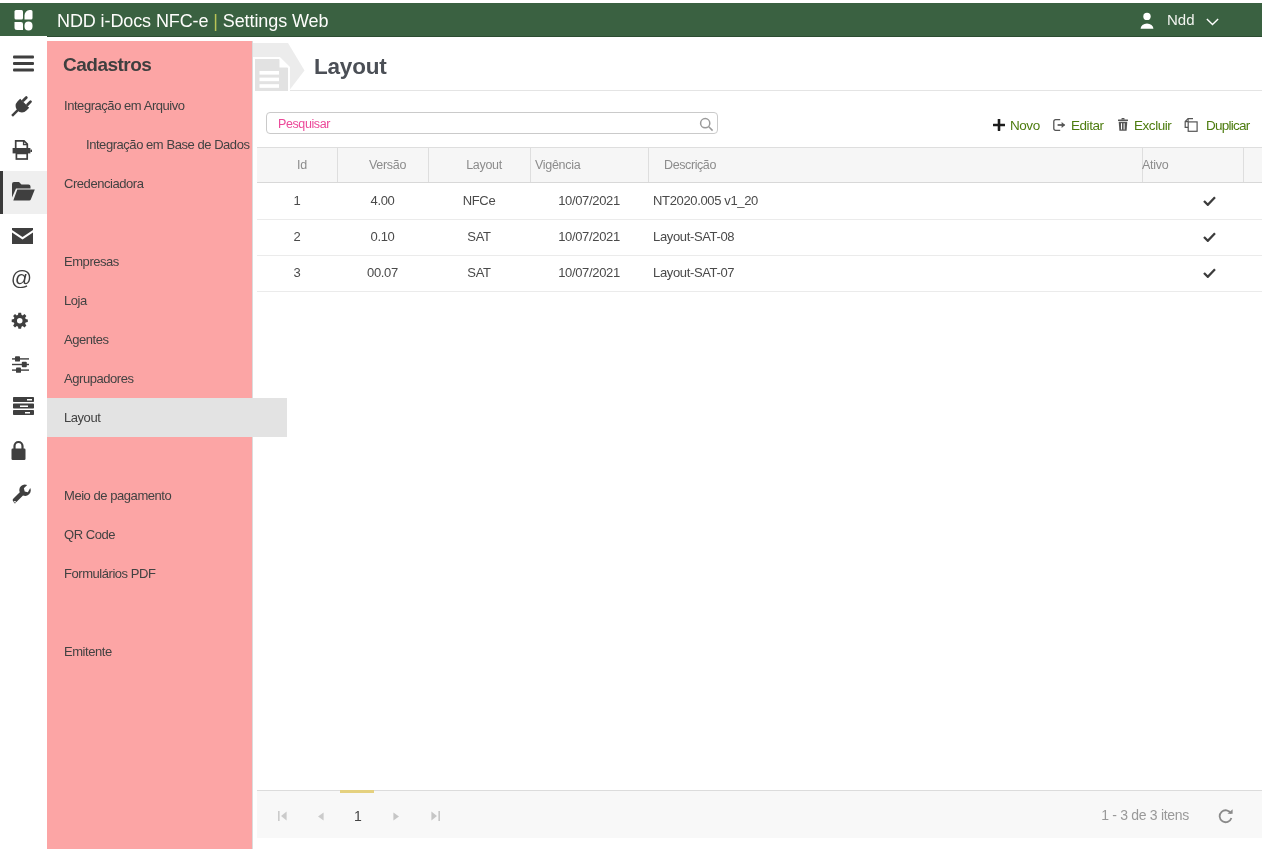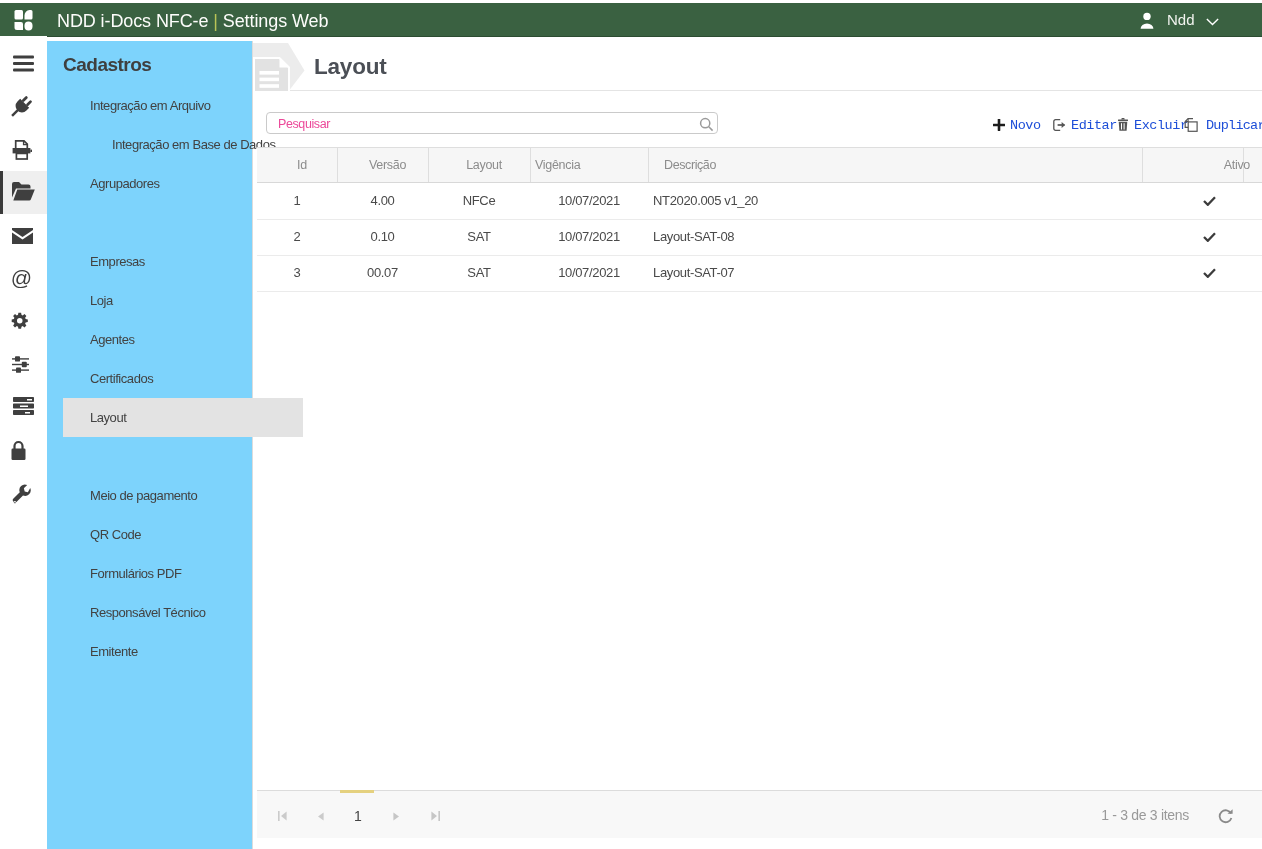--- a/index.html
+++ b/index.html
@@ -10,32 +10,32 @@
 #apptitle { left:57px; top:11px; color:#fdfdfb; font-size:18px; letter-spacing:-0.1px; white-space:nowrap; }
 #apptitle .pipe { color:#b9c457; }
 #usr { left:1167px; top:11px; color:#f2f4ef; font-size:15px; }
 
 #rail { left:0; top:36px; width:47px; height:813px; background:#fff; }
 .railitem { position:absolute; left:0; width:47px; height:43px; }
 .railitem svg { position:absolute; left:13px; top:11px; }
 #rail .sel { background:#efefef; border-left:3px solid #3a3a3a; }
 #rail .sel svg { left:9px; }
 
-#sidebar { left:47px; top:41px; width:206px; height:808px; background:#7dd3fc; border-right:1px solid #dcdcdc; }
+#sidebar { left:47px; top:41px; width:206px; height:808px; background:#fca5a5; border-right:1px solid #dcdcdc; }
 #sbtitle { left:16px; top:13px; font-size:19px; font-weight:bold; color:#3f3f3f; letter-spacing:-0.5px; }
-.sbitem { position:absolute; left:16px; width:240px; height:39px; line-height:39px; padding-left:27px; font-size:13px; color:#424242; letter-spacing:-0.45px; }
+.sbitem { position:absolute; left:0; width:240px; height:39px; line-height:39px; padding-left:17px; font-size:13px; color:#424242; letter-spacing:-0.45px; }
 .sbitem.sel { background:#e3e3e3; }
 
 #chead { left:253px; top:41px; width:1009px; height:50px; background:#fff; border-bottom:1px solid #e4e4e4; }
 #ctitle { left:61px; top:13px; font-size:22.5px; font-weight:bold; color:#4b4f56; letter-spacing:-0.2px; }
 
 #search { left:266px; top:112px; width:452px; height:22px; border:1px solid #cacaca; border-radius:4px; background:#fff; }
 #search .ph { position:absolute; left:11px; top:4px; font-size:12.5px; color:#ec4899; letter-spacing:-0.4px; }
 
-.tbtxt { position:absolute; top:118px; font-size:13.5px; color:#1d4ed8; letter-spacing:-0.45px;font-family:Liberation Mono, monospace; }
+.tbtxt { position:absolute; top:118px; font-size:13.5px; color:#4d7c0f; letter-spacing:-0.45px; }
 
 #ghead { left:257px; top:147px; width:1005px; height:36px; background:#f6f6f6; border-top:1px solid #dedede; border-bottom:1px solid #d8d8d8; }
 .hsep { position:absolute; top:148px; width:1px; height:34px; background:#dedede; }
 .hlab { position:absolute; top:158px; font-size:12.5px; color:#8c8c8c; letter-spacing:-0.3px; }
 .cell { position:absolute; font-size:13px; color:#4a4a4a; letter-spacing:-0.35px; }
 .rowline { position:absolute; left:257px; width:1005px; height:1px; background:#ebebeb; }
 
 #pager { left:257px; top:790px; width:1005px; height:48px; background:#f8f8f8; border-top:1px solid #dcdcdc; }
 #pgind { left:340px; top:790px; width:34px; height:3px; background:#e5d17f; }
 #pgnum { left:351px; top:808px; width:14px; text-align:center; font-size:14px; color:#444; }
@@ -141,30 +141,29 @@
     <svg style="left:11px; top:12px;" width="20" height="20" viewBox="0 0 21 21" fill="#3f3f3f">
       <path d="M20.2 4.2 a5.9 5.9 0 0 1 -7.6 7.8 L6 18.6 a2.35 2.35 0 0 1 -3.4 -3.4 L9.2 8.6 a5.9 5.9 0 0 1 7.8 -7.6 L13.5 4.5 l0.9 3.3 3.3 0.9 z M4.1 17.9 a1.15 1.15 0 1 0 0.02 0 z" fill-rule="evenodd"></path>
     </svg>
   </div>
 </div>
 
 <div class="abs" id="sidebar">
   <div class="abs" id="sbtitle">Cadastros</div>
   <div class="sbitem" style="top:45px;">Integração em Arquivo</div>
   <div class="sbitem" style="top:84px;margin-left:22px;">Integração em Base de Dados</div>
-  <div class="sbitem" style="top:123px;">Agrupadores</div>
+  <div class="sbitem" style="top:123px;">Credenciadora</div>
   <div class="sbitem" style="top:201px;">Empresas</div>
   <div class="sbitem" style="top:240px;">Loja</div>
   <div class="sbitem" style="top:279px;">Agentes</div>
-  <div class="sbitem" style="top:318px;">Certificados</div>
+  <div class="sbitem" style="top:318px;">Agrupadores</div>
   <div class="sbitem sel" style="top:357px;">Layout</div>
   <div class="sbitem" style="top:435px;">Meio de pagamento</div>
   <div class="sbitem" style="top:474px;">QR Code</div>
   <div class="sbitem" style="top:513px;">Formulários PDF</div>
-  <div class="sbitem" style="top:552px;">Responsável Técnico</div>
   <div class="sbitem" style="top:591px;">Emitente</div>
 </div>
 
 <div class="abs" style="left:253px; top:42px; width:1009px; height:1px; background:#ebebeb;"></div>
 <div class="abs" id="chead">
   <svg class="abs" style="left:0; top:0;" width="53" height="51" viewBox="0 0 53 51">
     <polygon points="0,2 35,2 51.5,29.5 35,51 0,51" fill="#ececec"></polygon>
     <path d="M1 17 h25.5 l9.5 9.5 V51 h-35 z" fill="#e2e2e2" stroke="#ffffff" stroke-width="2"></path>
     <path d="M26.5 17 l9.5 9.5 h-9.5 z" fill="#ffffff"></path>
     <rect x="6.5" y="30" width="19.5" height="3.6" fill="#ffffff"></rect>
@@ -213,21 +212,21 @@
 <div class="hsep" style="left:428px;"></div>
 <div class="hsep" style="left:530px;"></div>
 <div class="hsep" style="left:648px;"></div>
 <div class="hsep" style="left:1142px;"></div>
 <div class="hsep" style="left:1243px;"></div>
 <div class="hlab" style="left:262px; width:80px; text-align:center;">Id</div>
 <div class="hlab" style="left:342px; width:91px; text-align:center;">Versão</div>
 <div class="hlab" style="left:433px; width:102px; text-align:center;">Layout</div>
 <div class="hlab" style="left:535px; width:118px; text-align:left;">Vigência</div>
 <div class="hlab" style="left:664px; letter-spacing:-0.4px;">Descrição</div>
-<div class="hlab" style="left:1142px; width:108px; text-align:right;">Ativo</div>
+<div class="hlab" style="left:1142px; width:108px; text-align:left;">Ativo</div>
 
 <div class="cell" style="left:257px; top:193px; width:80px; text-align:center;">1</div>
 <div class="cell" style="left:337px; top:193px; width:91px; text-align:center;">4.00</div>
 <div class="cell" style="left:428px; top:193px; width:102px; text-align:center;">NFCe</div>
 <div class="cell" style="left:530px; top:193px; width:118px; text-align:center;">10/07/2021</div>
 <div class="cell" style="left:653px; top:193px;">NT2020.005 v1_20</div>
 <div class="cell" style="left:257px; top:229px; width:80px; text-align:center;">2</div>
 <div class="cell" style="left:337px; top:229px; width:91px; text-align:center;">0.10</div>
 <div class="cell" style="left:428px; top:229px; width:102px; text-align:center;">SAT</div>
 <div class="cell" style="left:530px; top:229px; width:118px; text-align:center;">10/07/2021</div>

